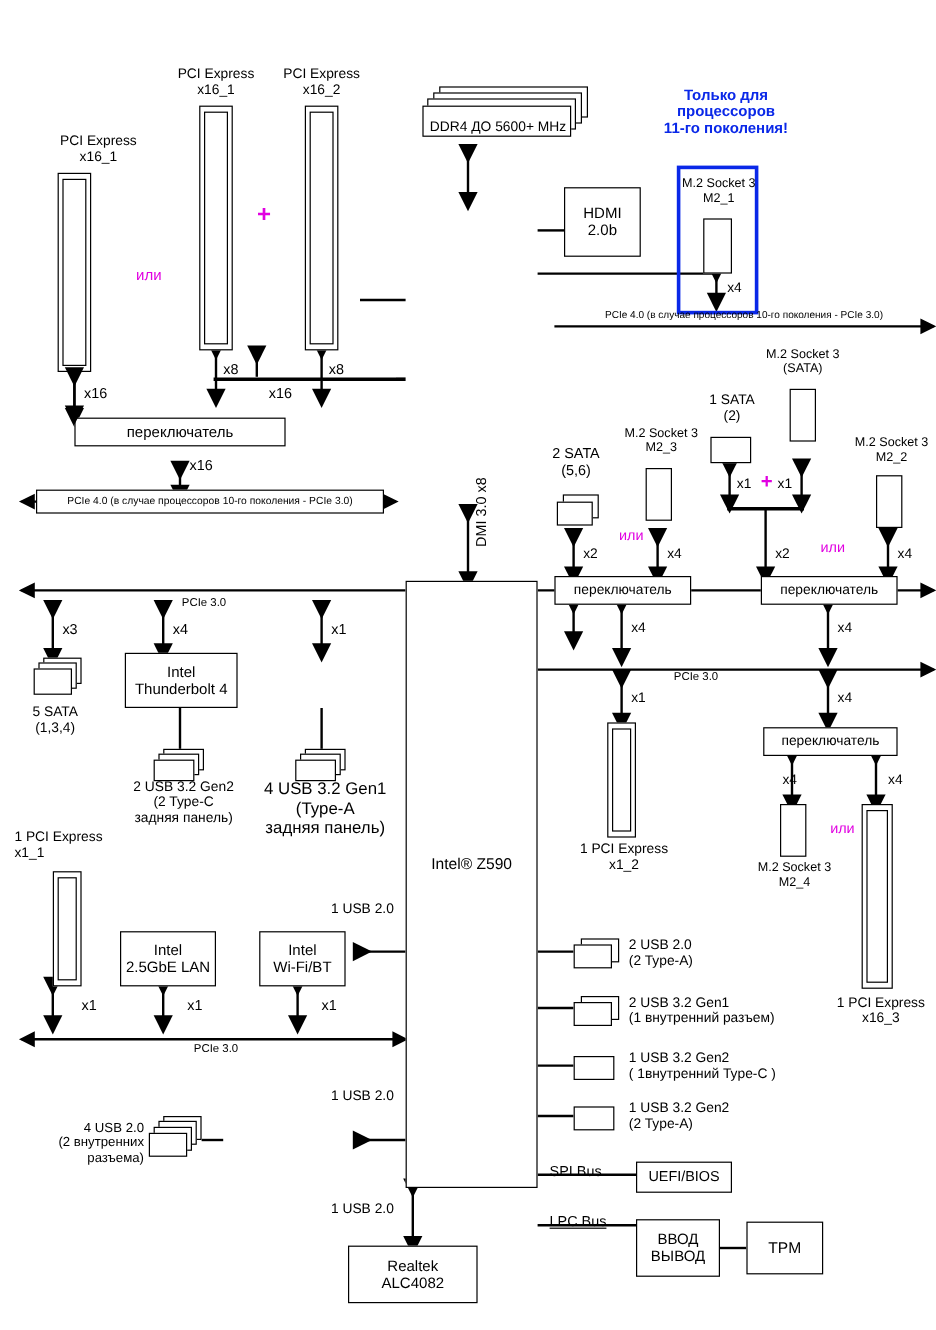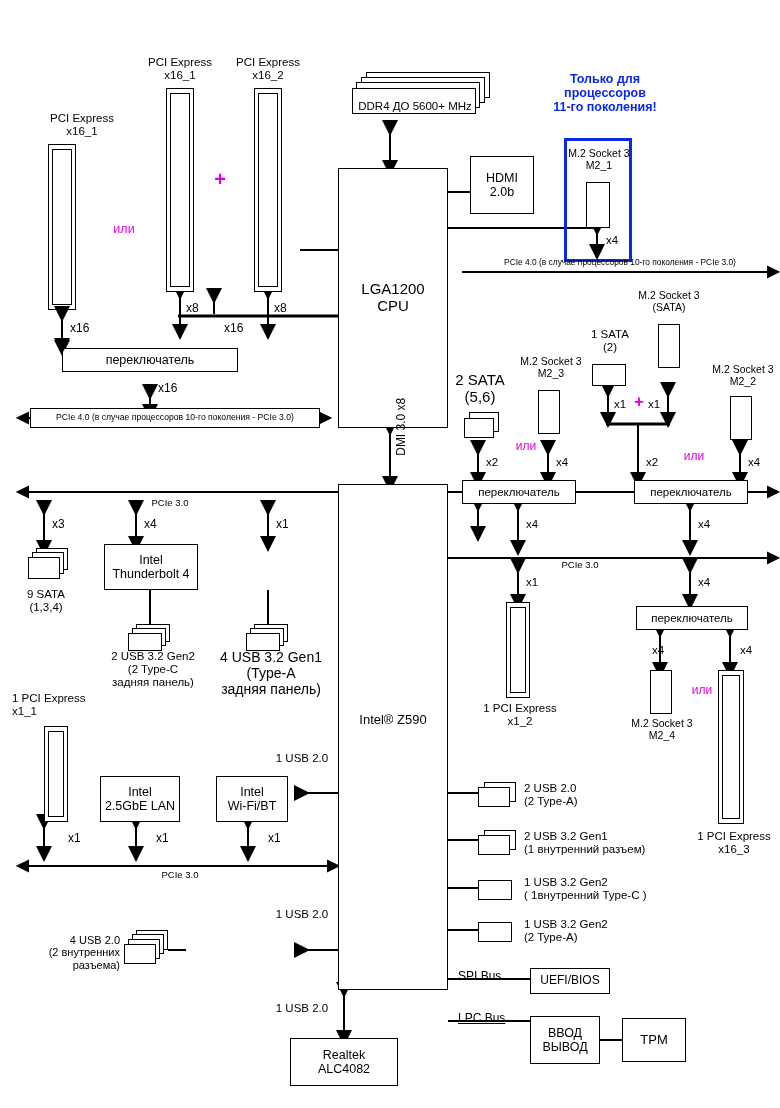--- a/index.html
+++ b/index.html
@@ -165,24 +165,20 @@
   </svg>
 
   <div class="stack" style="left:352px;top:72px;width:152px;height:56px;">
     <i style="left:14px;top:0;width:124px;height:26px;"></i>
     <i style="left:9px;top:5px;width:124px;height:26px;"></i>
     <i style="left:4px;top:10px;width:124px;height:26px;"></i>
     <i style="left:0px;top:16px;width:124px;height:26px;background:#fff;"></i>
   </div>
   <div class="lbl" style="left:352px;top:100px;width:126px;font-size:11.5px;">DDR4 ДО 5600+ MHz</div>
 
-  <div class="box" style="left:338px;top:168px;width:110px;height:260px;font-size:15px;">
-    <span style="white-space:pre-line;">LGA1200
-CPU</span>
-  </div>
 
   <div class="box" style="left:470px;top:156px;width:64px;height:58px;font-size:12.5px;">
     <span style="white-space:pre-line;">HDMI
 2.0b</span>
   </div>
 
   <div class="bluebox" style="left:564px;top:138px;width:68px;height:124px;"></div>
   <div class="lbl blue" style="left: 550px; top: 72px; width: 110px; font-size: 12.5px; font-weight: bold; white-space: pre-line; text-align: center;">Только для
 процессоров
 11-го поколения!</div>
@@ -202,21 +198,21 @@
   <div class="lbl" style="left:130px;top:498px;width:80px;font-size:9.5px;">PCIe 3.0</div>
   <div class="lbl left" style="left:52px;top:518px;font-size:12px;">x3</div>
   <div class="lbl left" style="left:144px;top:518px;font-size:12px;">x4</div>
   <div class="lbl left" style="left:276px;top:518px;font-size:12px;">x1</div>
 
   <div class="stack" style="left:28px;top:548px;width:44px;height:36px;">
     <i style="left:8px;top:0;width:32px;height:22px;"></i>
     <i style="left:4px;top:4px;width:32px;height:22px;"></i>
     <i style="left:0px;top:9px;width:32px;height:22px;"></i>
   </div>
-  <div class="lbl" style="left: 10px; top: 588px; width: 72px; font-size: 11.5px; white-space: pre-line;">9 SATA
+  <div class="lbl" style="left: 10px; top: 588px; width: 72px; font-size: 11.5px; white-space: pre-line;">5 SATA
 (1,3,4)</div>
 
   <div class="box" style="left:104px;top:544px;width:94px;height:46px;font-size:12.5px;">
     <span style="white-space:pre-line;">Intel
 Thunderbolt 4</span>
   </div>
   <div class="stack" style="left:128px;top:624px;width:50px;height:30px;">
     <i style="left:8px;top:0;width:34px;height:18px;"></i>
     <i style="left:4px;top:4px;width:34px;height:18px;"></i>
     <i style="left:0px;top:9px;width:34px;height:18px;"></i>
@@ -265,21 +261,21 @@
   <div class="lbl left" style="left: 8px; top: 934px; width: 112px; font-size: 11px; text-align: right; white-space: pre-line;">4 USB 2.0
 (2 внутренних
 разъема)</div>
 
   <div class="lbl" style="left:254px;top:1002px;width:96px;font-size:11.5px;">1 USB 2.0</div>
   <div class="box" style="left:290px;top:1038px;width:108px;height:48px;font-size:12.5px;">
     <span style="white-space:pre-line;">Realtek
 ALC4082</span>
   </div>
 
-  <div class="lbl" style="left: 448px; top: 372px; width: 64px; font-size: 15px; white-space: pre-line;">2 SATA
+  <div class="lbl" style="left: 448px; top: 372px; width: 64px; font-size: 12px; white-space: pre-line;">2 SATA
 (5,6)</div>
   <div class="stack" style="left:464px;top:412px;width:36px;height:30px;">
     <i style="left:5px;top:0;width:30px;height:20px;"></i>
     <i style="left:0px;top:6px;width:30px;height:20px;"></i>
   </div>
   <div class="lbl left" style="left:486px;top:456px;font-size:11.5px;">x2</div>
   <div class="lbl magenta" style="left:508px;top:440px;width:36px;font-size:12px;">или</div>
 
   <div class="lbl" style="left: 512px; top: 356px; width: 78px; font-size: 10.5px; white-space: pre-line;">M.2 Socket 3
 M2_3</div>

